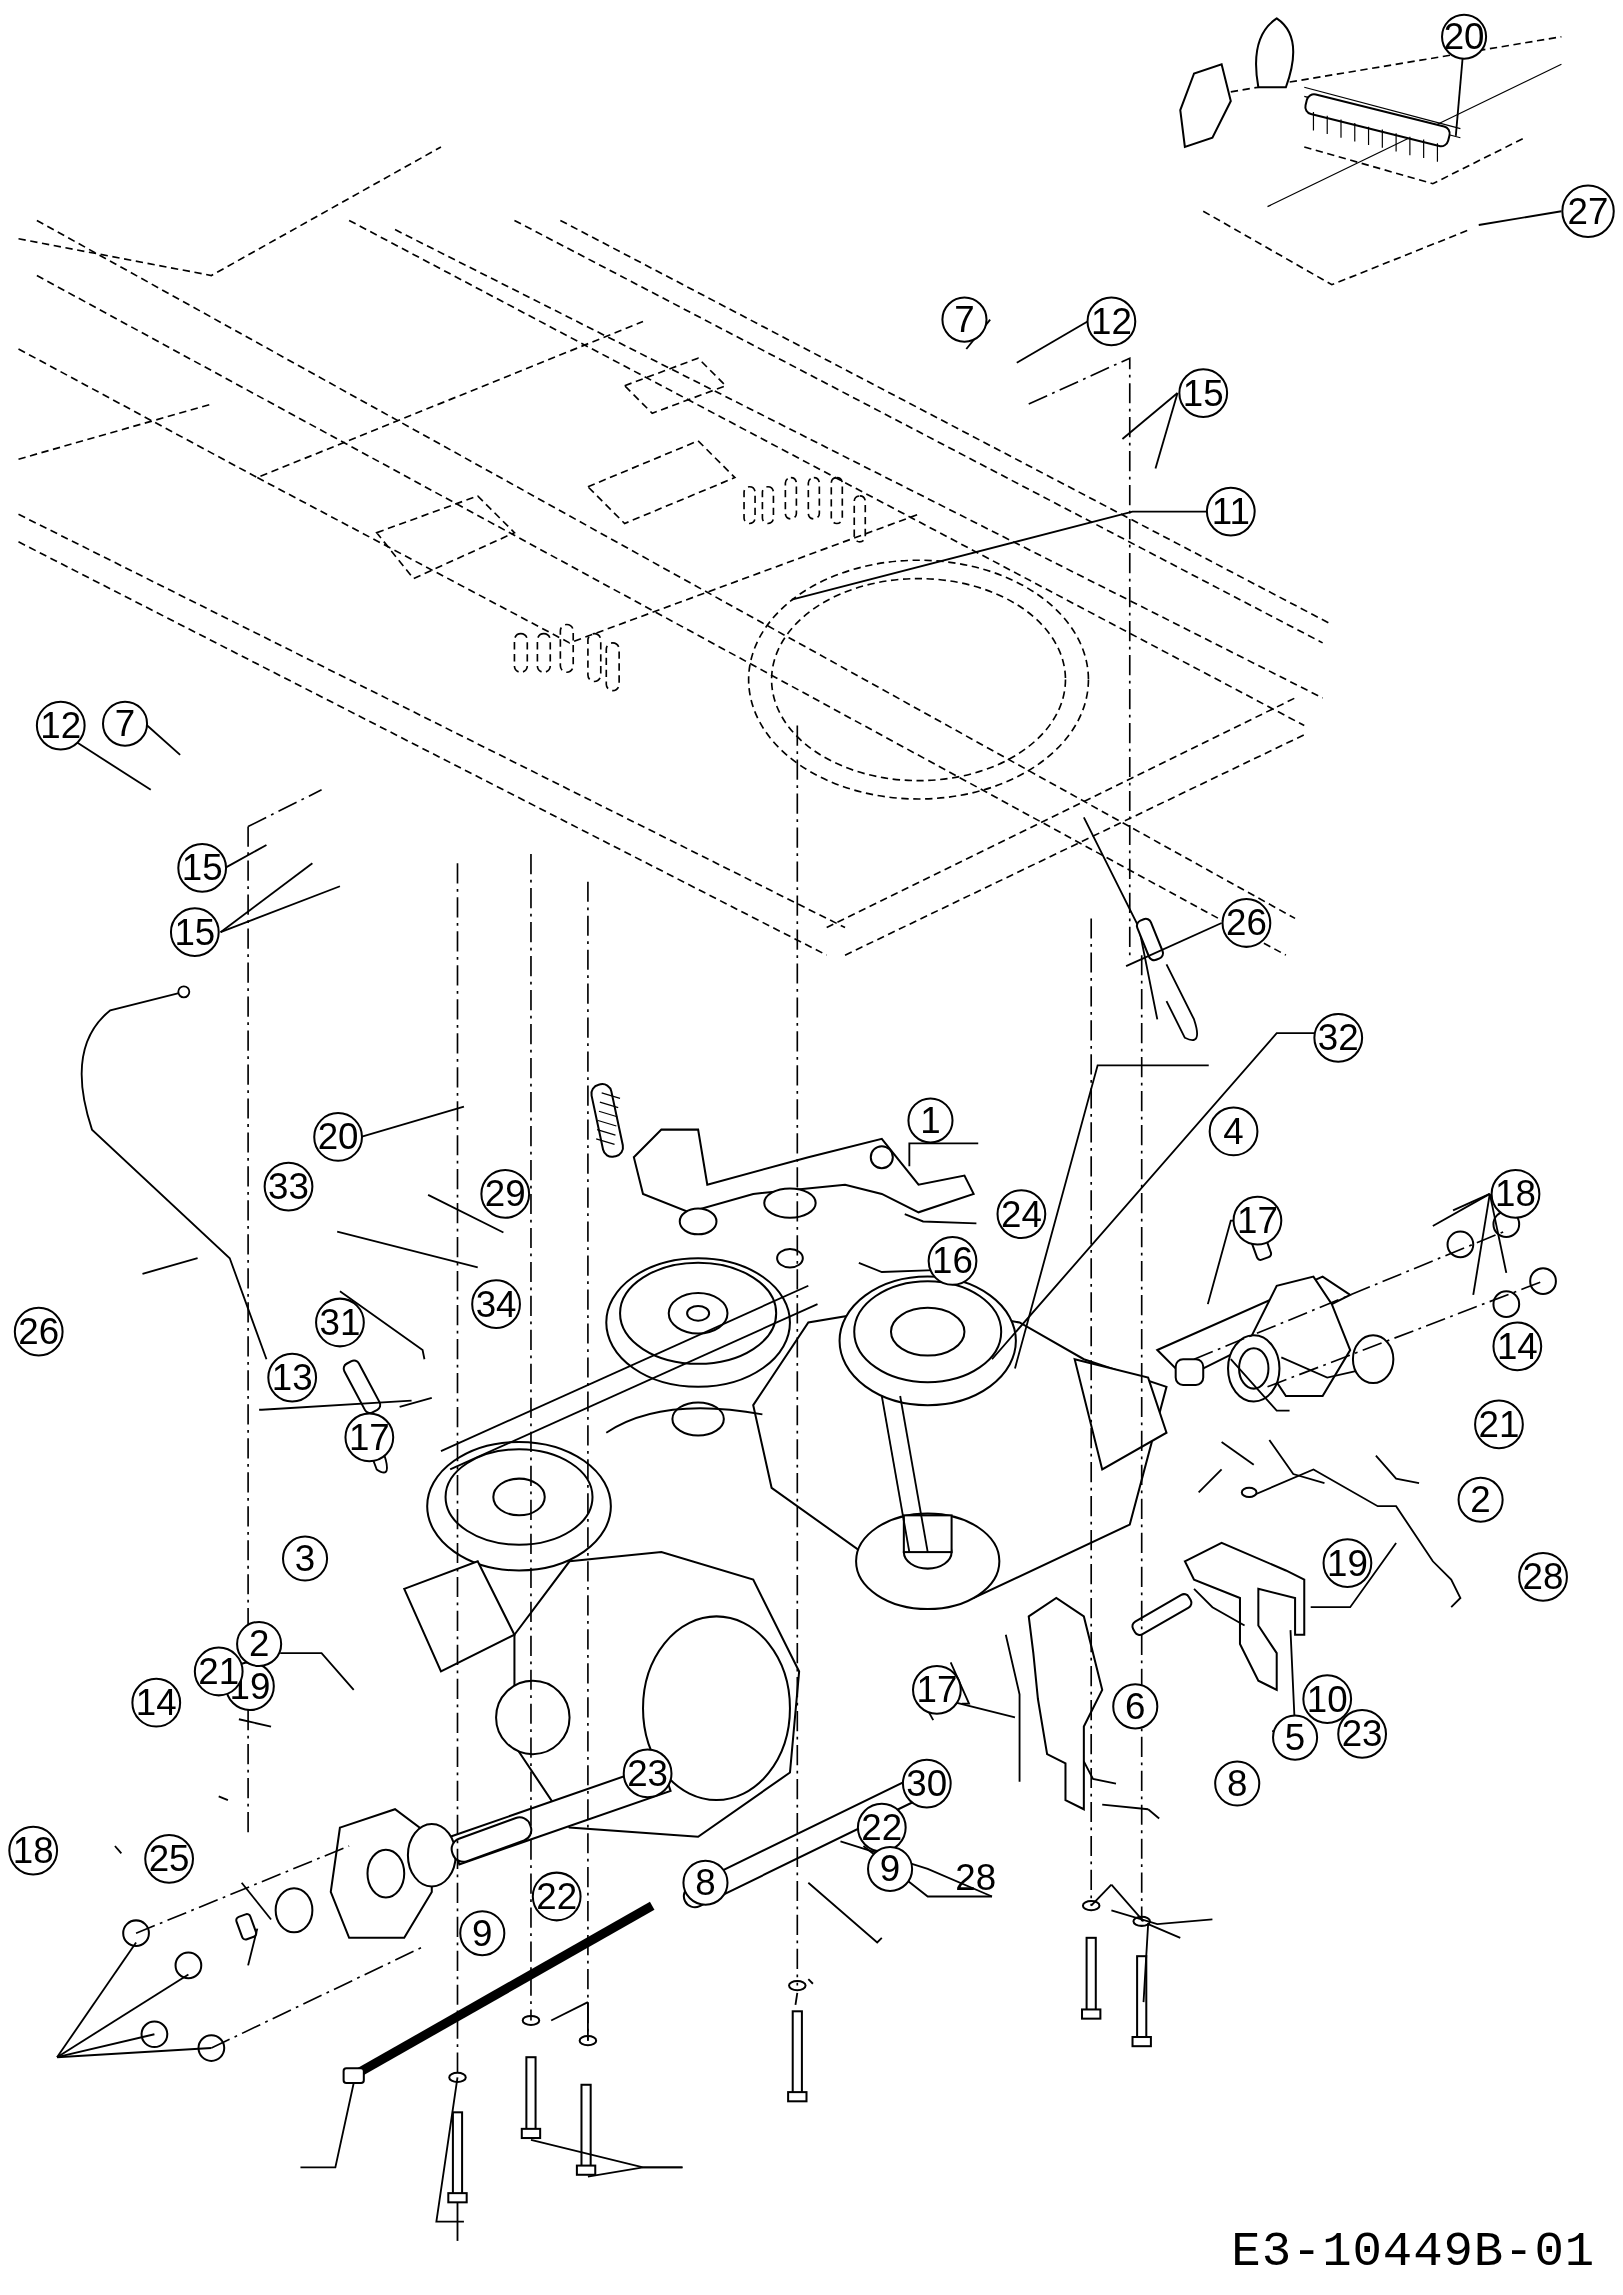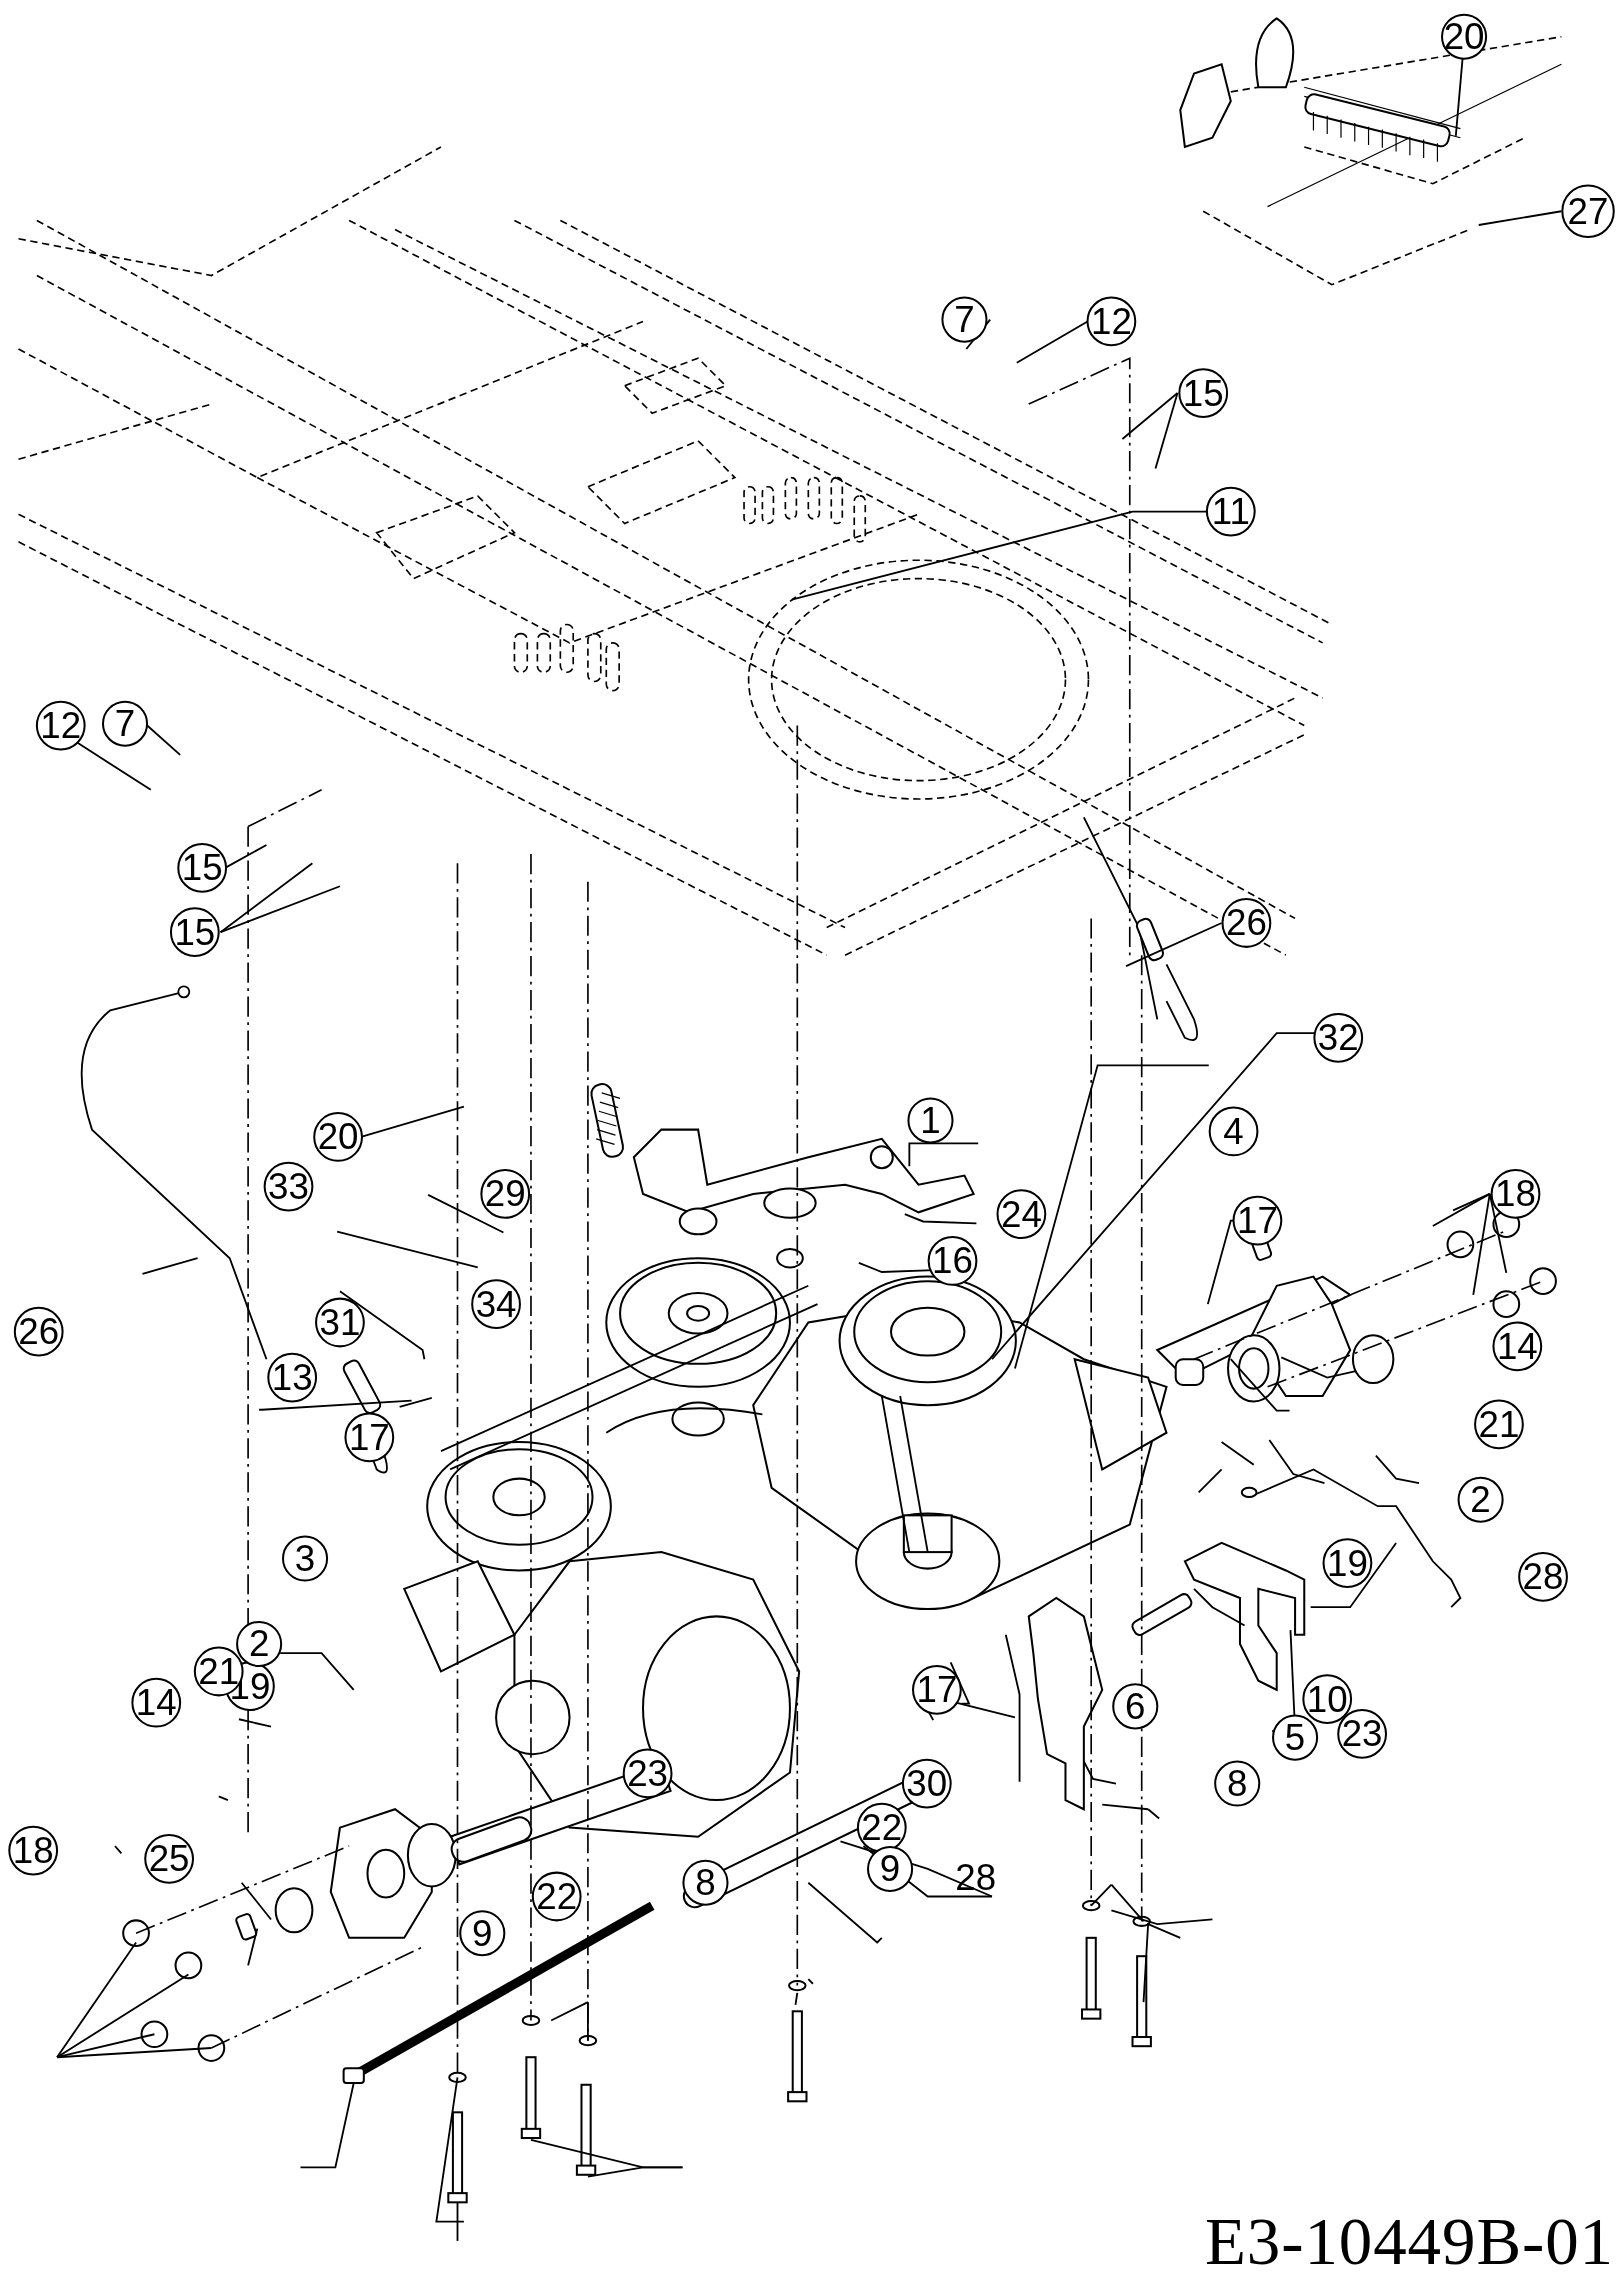--- a/index.html
+++ b/index.html
@@ -7,22 +7,22 @@
          font-family: "Liberation Sans", sans-serif; color: #000; }
   #diagram { position: absolute; left: 0; top: 0; width: 1624px; height: 2296px; }
   .callout circle { fill: #fff; stroke: #000; stroke-width: 2.2; }
   .callout text { font-family: "Liberation Sans", sans-serif; font-size: 40px; text-anchor: middle; dominant-baseline: central; fill: #000; }
   .leader { stroke: #000; stroke-width: 2; fill: none; }
   .part { stroke: #000; stroke-width: 2.2; fill: #fff; }
   .part-fill { stroke: #000; stroke-width: 2; fill: #fff; }
   .hidden-line { stroke: #000; stroke-width: 1.8; fill: none; stroke-dasharray: 8 5; }
   .center-line { stroke: #000; stroke-width: 1.8; fill: none; stroke-dasharray: 22 6 3 6; }
   .hatch { stroke: #000; stroke-width: 1.3; fill: none; }
-  #ref-code { position: absolute; right: 10px; bottom: 16.5px; font-size: 67px; letter-spacing: 0.9px;
-              font-family: Liberation Serif, serif; }
+  #ref-code { position: absolute; right: 29px; bottom: 16.5px; font-size: 49px; letter-spacing: 0.9px;
+              font-family: Liberation Mono, monospace; }
 </style>
 </head>
 <body>
 
 <svg id="diagram" viewBox="0 0 1768 2500" xmlns="http://www.w3.org/2000/svg">
 
   <g>
 
     <path class="hidden-line" d="M40 240 L1410 1000"></path>
     <path class="hidden-line" d="M40 300 L1400 1040"></path>

